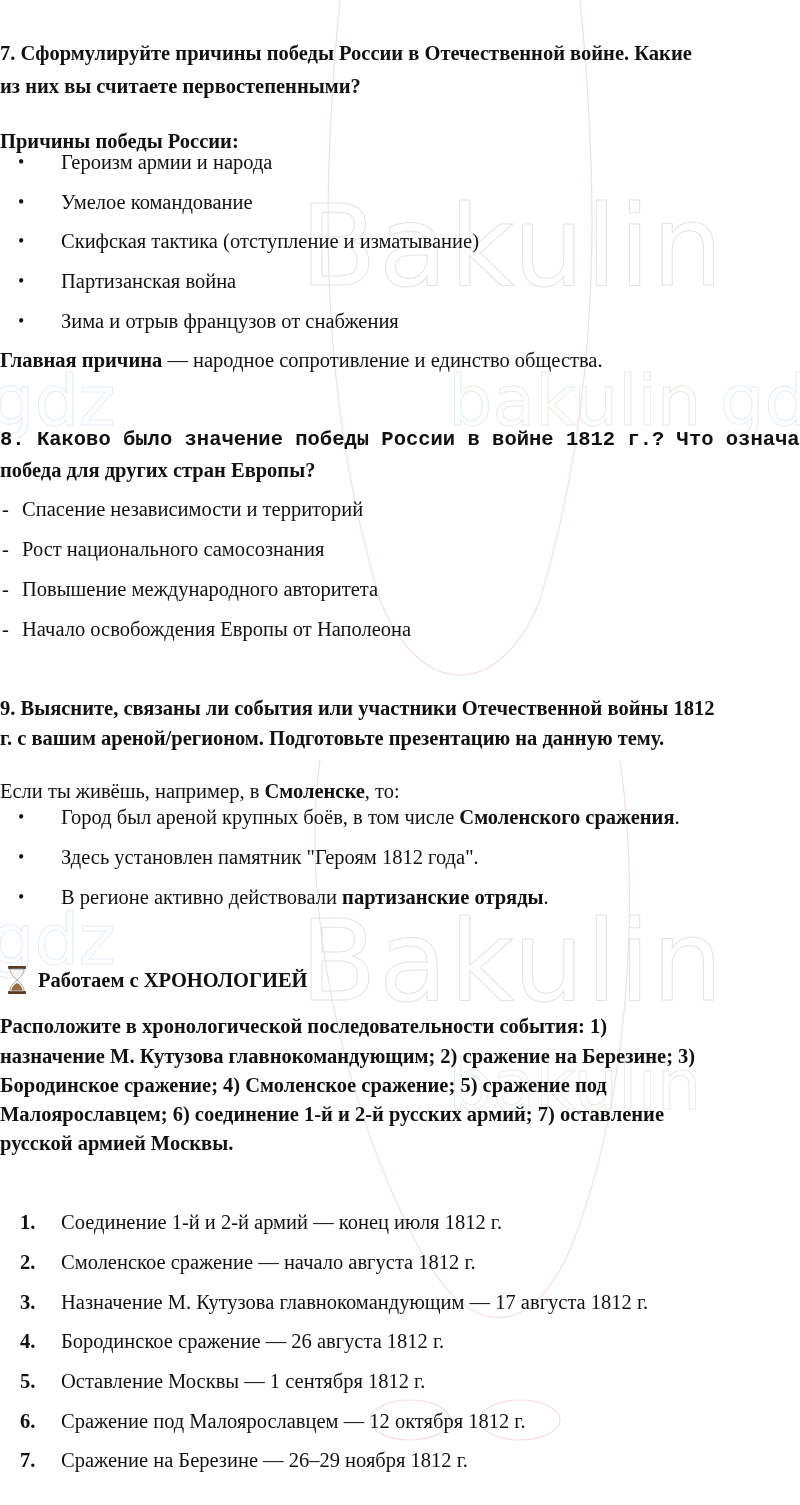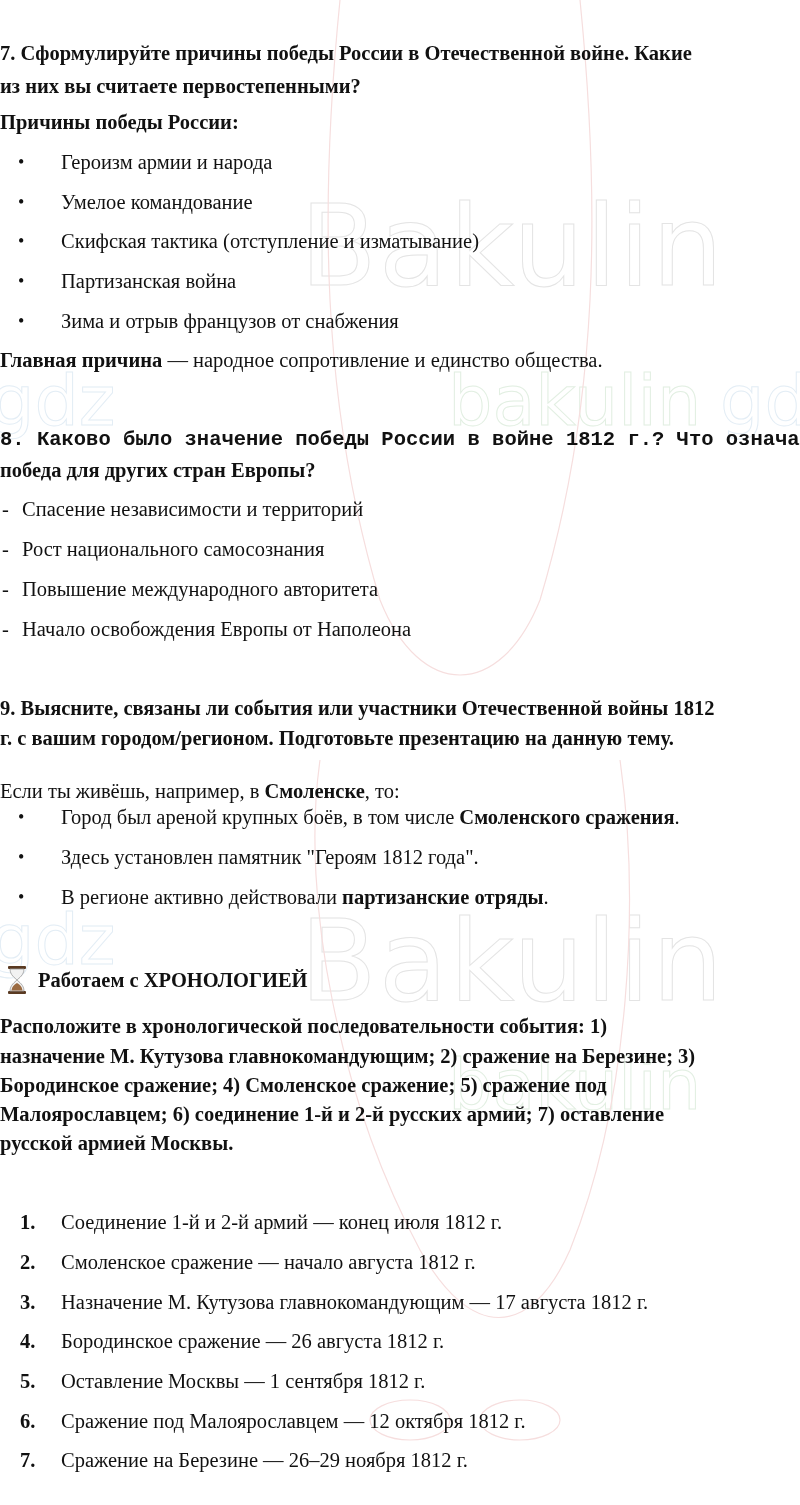--- a/index.html
+++ b/index.html
@@ -52,21 +52,21 @@
     <path d="M20 760 C 0 900, 40 1100, 120 1250 C 170 1340, 230 1340, 270 1250 C 330 1100, 340 900, 320 760" fill="none" stroke="#f6dede" stroke-width="1.2"></path>
     <ellipse cx="110" cy="1420" rx="40" ry="20" fill="none" stroke="#f6dede" stroke-width="1.2"></ellipse>
     <ellipse cx="220" cy="1420" rx="40" ry="20" fill="none" stroke="#f6dede" stroke-width="1.2"></ellipse>
   </svg>
 </div>
 
 <div class="content">
 
   <div class="line b" style="top:38px;">7. Сформулируйте причины победы России в Отечественной войне. Какие</div>
   <div class="line b" style="top:71px;">из них вы считаете первостепенными?</div>
-  <div class="line b" style="top:107px;">Причины победы России:</div>
+  <div class="line b" style="top:126px;">Причины победы России:</div>
 
   <div class="item" style="top:147px;">
     <span class="bullet">•</span>
     <span class="item-text">Героизм армии и народа</span>
   </div>
   <div class="item" style="top:187px;">
     <span class="bullet">•</span>
     <span class="item-text">Умелое командование</span>
   </div>
   <div class="item" style="top:226px;">
@@ -100,21 +100,21 @@
   <div class="item" style="top:574px;">
     <span class="dash">-</span>
     <span class="dash-text">Повышение международного авторитета</span>
   </div>
   <div class="item" style="top:614px;">
     <span class="dash">-</span>
     <span class="dash-text">Начало освобождения Европы от Наполеона</span>
   </div>
 
   <div class="line b" style="top:693px;">9. Выясните, связаны ли события или участники Отечественной войны 1812</div>
-  <div class="line b" style="top:723px;">г. с вашим городом/регионом. Подготовьте презентацию на данную тему.</div>
+  <div class="line b" style="top:723px;">г. с вашим ареной/регионом. Подготовьте презентацию на данную тему.</div>
   <div class="line" style="top:776px;">
     <span>Если ты живёшь, например, в </span><span class="b">Смоленске</span><span>, то:</span>
   </div>
 
   <div class="item" style="top:802px;">
     <span class="bullet">•</span>
     <span class="item-text"><span>Город был ареной крупных боёв, в том числе </span><span class="b">Смоленского сражения</span><span>.</span></span>
   </div>
   <div class="item" style="top:842px;">
     <span class="bullet">•</span>

